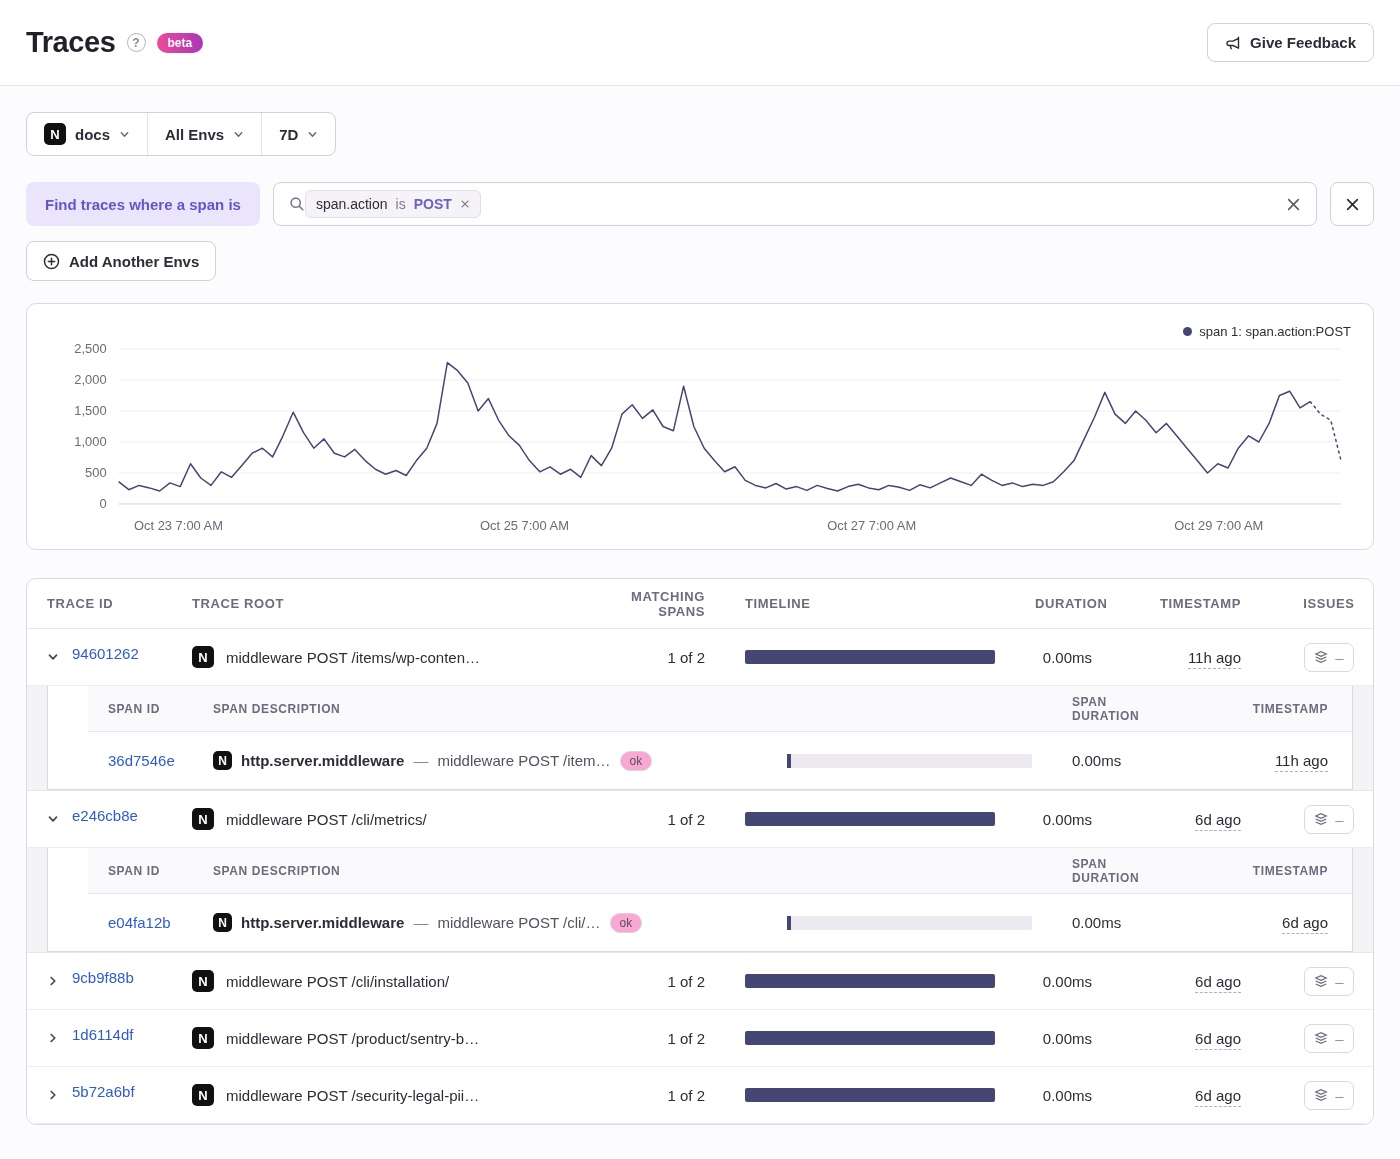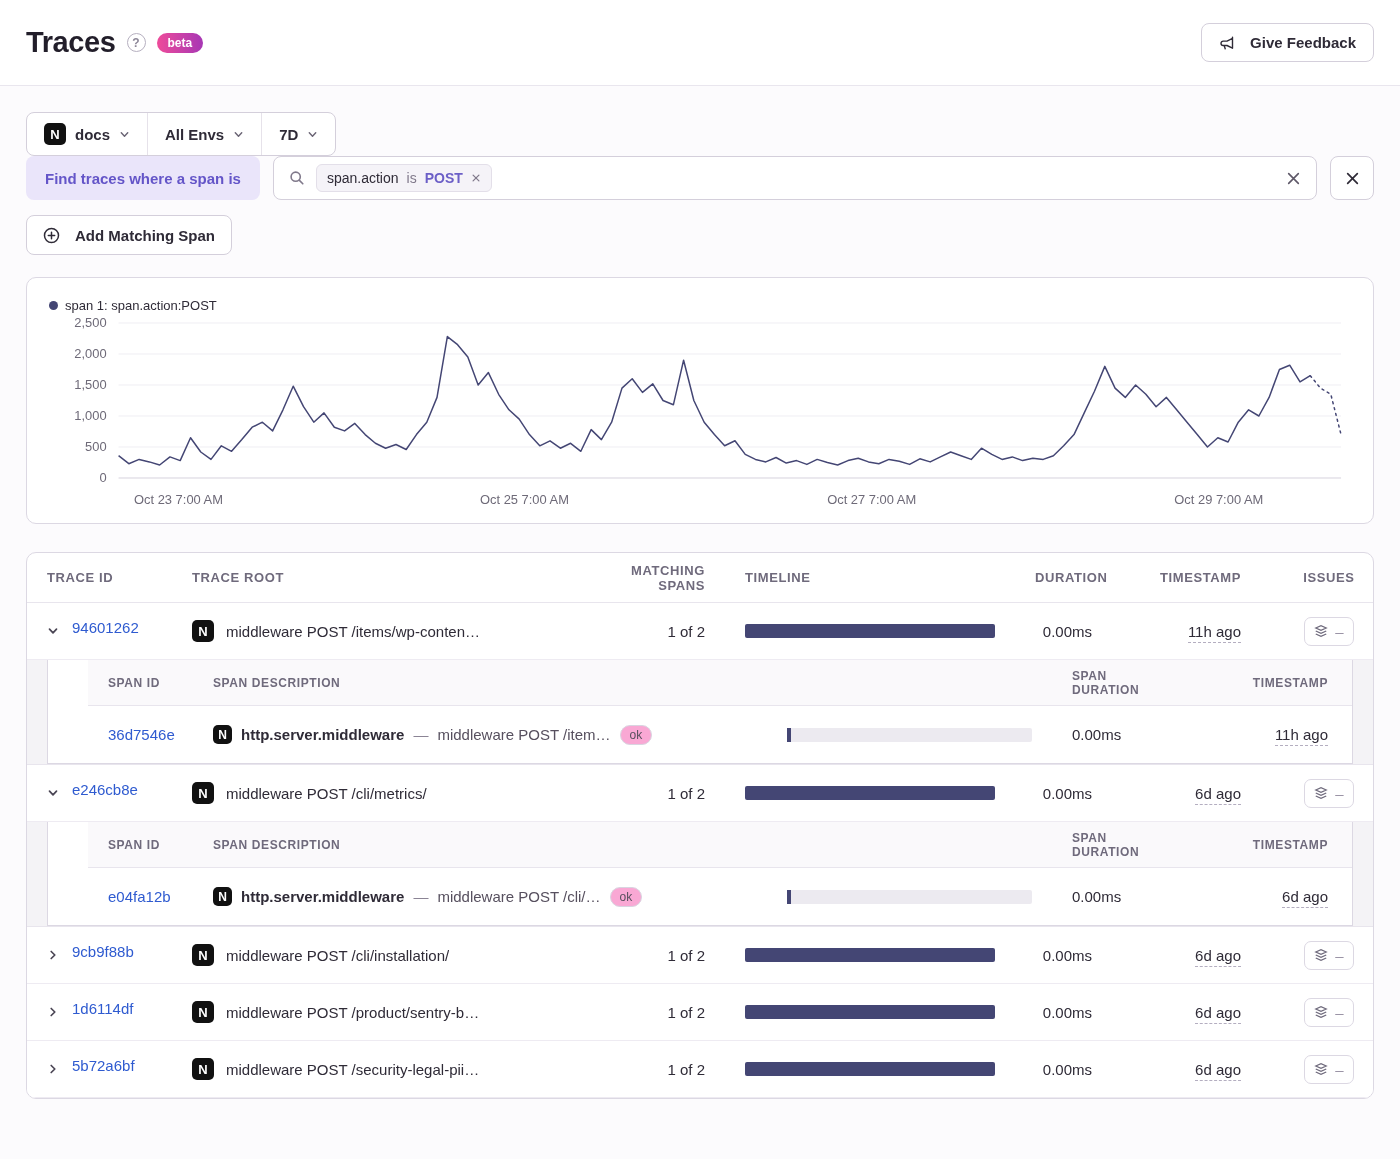--- a/index.html
+++ b/index.html
@@ -20,21 +20,21 @@
   .help-circ {
     width:19px; height:19px; border:1.5px solid #b6b0c0; border-radius:50%;
     display:flex; align-items:center; justify-content:center;
     font-size:12px; font-weight:700; color:#8d8798;
   }
   .beta-pill {
     padding:3px 11px; border-radius:999px; color:#fff; font-size:12px; font-weight:700;
     background:linear-gradient(90deg,#ee4b9a,#a737b4);
   }
   .btn {
-    display:inline-flex; align-items:center; gap:15px;
+    display:inline-flex; align-items:center; gap:9px;
     background:#fff; border:1px solid #d4cfdb; border-radius:8px;
     font-weight:700; font-size:15px; color:#2f2b37; cursor:pointer;
     font-family:inherit;
   }
   .feedback-btn { margin-left:auto; padding:10px 17px; }
 
   
   .content { padding:26px; }
 
   .filterbar {
@@ -48,27 +48,27 @@
   }
   .fseg:last-child { border-right:0; }
   .nbadge {
     width:22px; height:22px; border-radius:5px; background:#111; color:#fff;
     display:inline-flex; align-items:center; justify-content:center;
     font-size:13px; font-weight:700; flex:0 0 auto;
   }
   .nbadge.small { width:19px; height:19px; font-size:12px; }
   .caret { color:#6b6575; display:flex; }
 
-  .search-row { display:flex; align-items:center; gap:13px; }
+  .search-row { display:flex; align-items:center; gap:13px; margin-top:26px; }
   .find-label {
     height:44px; display:flex; align-items:center; padding:0 19px;
     background:#eae5fa; color:#6455c8; font-weight:700; border-radius:8px; cursor:pointer;
   }
   .searchbox {
-    flex:1; height:44px; display:flex; align-items:center; gap:11px;
+    flex:1; height:44px; display:flex; align-items:center; 
     background:#fff; border:1px solid #d4cfdb; border-radius:8px; padding:6px 15px;
   }
   .token {
     display:inline-flex; align-items:center; gap:8px; padding:5px 10px;
     background:#f5f3f8; border:1px solid #e3dfe9; border-radius:6px; font-size:14px;
   }
   .tk-key { color:#2f2b37; }
   .tk-op { color:#80798b; }
   .tk-val { color:var(--accent); font-weight:700; }
   .icon-btn { background:none; border:0; padding:0; display:flex; align-items:center; color:#5e5868; cursor:pointer; }
@@ -76,21 +76,21 @@
   .close-sq { width:44px; height:44px; justify-content:center; }
 
   .addspan-btn { margin-top:15px; height:40px; padding:0 16px; }
 
   .card { background:#fff; border:1px solid #dcd8e3; border-radius:10px; }
 
   
   .chart-card { margin-top:22px; padding:17px 22px 8px; }
   .chart-head { display:flex; align-items:flex-start; justify-content:space-between; }
   .chart-title { font-size:19px; font-weight:700; color:#221e2a; }
-  .legend { display:flex; justify-content:flex-start; align-items:center; gap:7px; font-size:13px; color:#2f2b37; margin-top:3px; }
+  .legend { display:flex; justify-content:flex-end; align-items:center; gap:7px; font-size:13px; color:#2f2b37; margin-top:3px; }
   .legend-dot { width:9px; height:9px; border-radius:50%; background:var(--series); }
   svg.chart { display:block; width:100%; height:200px; margin-top:2px; font-family:"Liberation Sans",sans-serif; }
 
   
   .table-card { margin-top:28px; padding:0; overflow:hidden; }
   .grid-main { display:grid; grid-template-columns:165px minmax(0,1fr) 160px 290px 105px 145px 88px; align-items:center; }
   .thead {
     height:50px; border-bottom:1px solid #e8e5ed;
     font-size:13px; font-weight:700; letter-spacing:.6px; color:#6f6a7c;
   }
@@ -221,21 +221,21 @@
     </button>
   </div>
 
   <button class="btn addspan-btn">
     <span class="caret">
       <svg width="17" height="17" viewBox="0 0 16 16">
           <circle cx="8" cy="8" r="6.6" fill="none" stroke="#2f2b37" stroke-width="1.4"></circle>
           <path d="M8 5v6M5 8h6" stroke="#2f2b37" stroke-width="1.4" stroke-linecap="round"></path>
         </svg>
     </span>
-    <span>Add Matching Span</span>
+    <span>Add Another Envs</span>
   </button>
 
   
   <div class="card chart-card">
     <div class="legend">
       <span class="legend-dot" style="background: rgb(68, 70, 116);"></span>
       <span>span 1: span.action:POST</span>
     </div>
     <svg class="chart" id="spans-chart" viewBox="0 0 1310 200" preserveAspectRatio="none">
         <line x1="70" y1="163.0" x2="1300" y2="163.0" stroke="#d6d2dd" stroke-width="1"></line>

